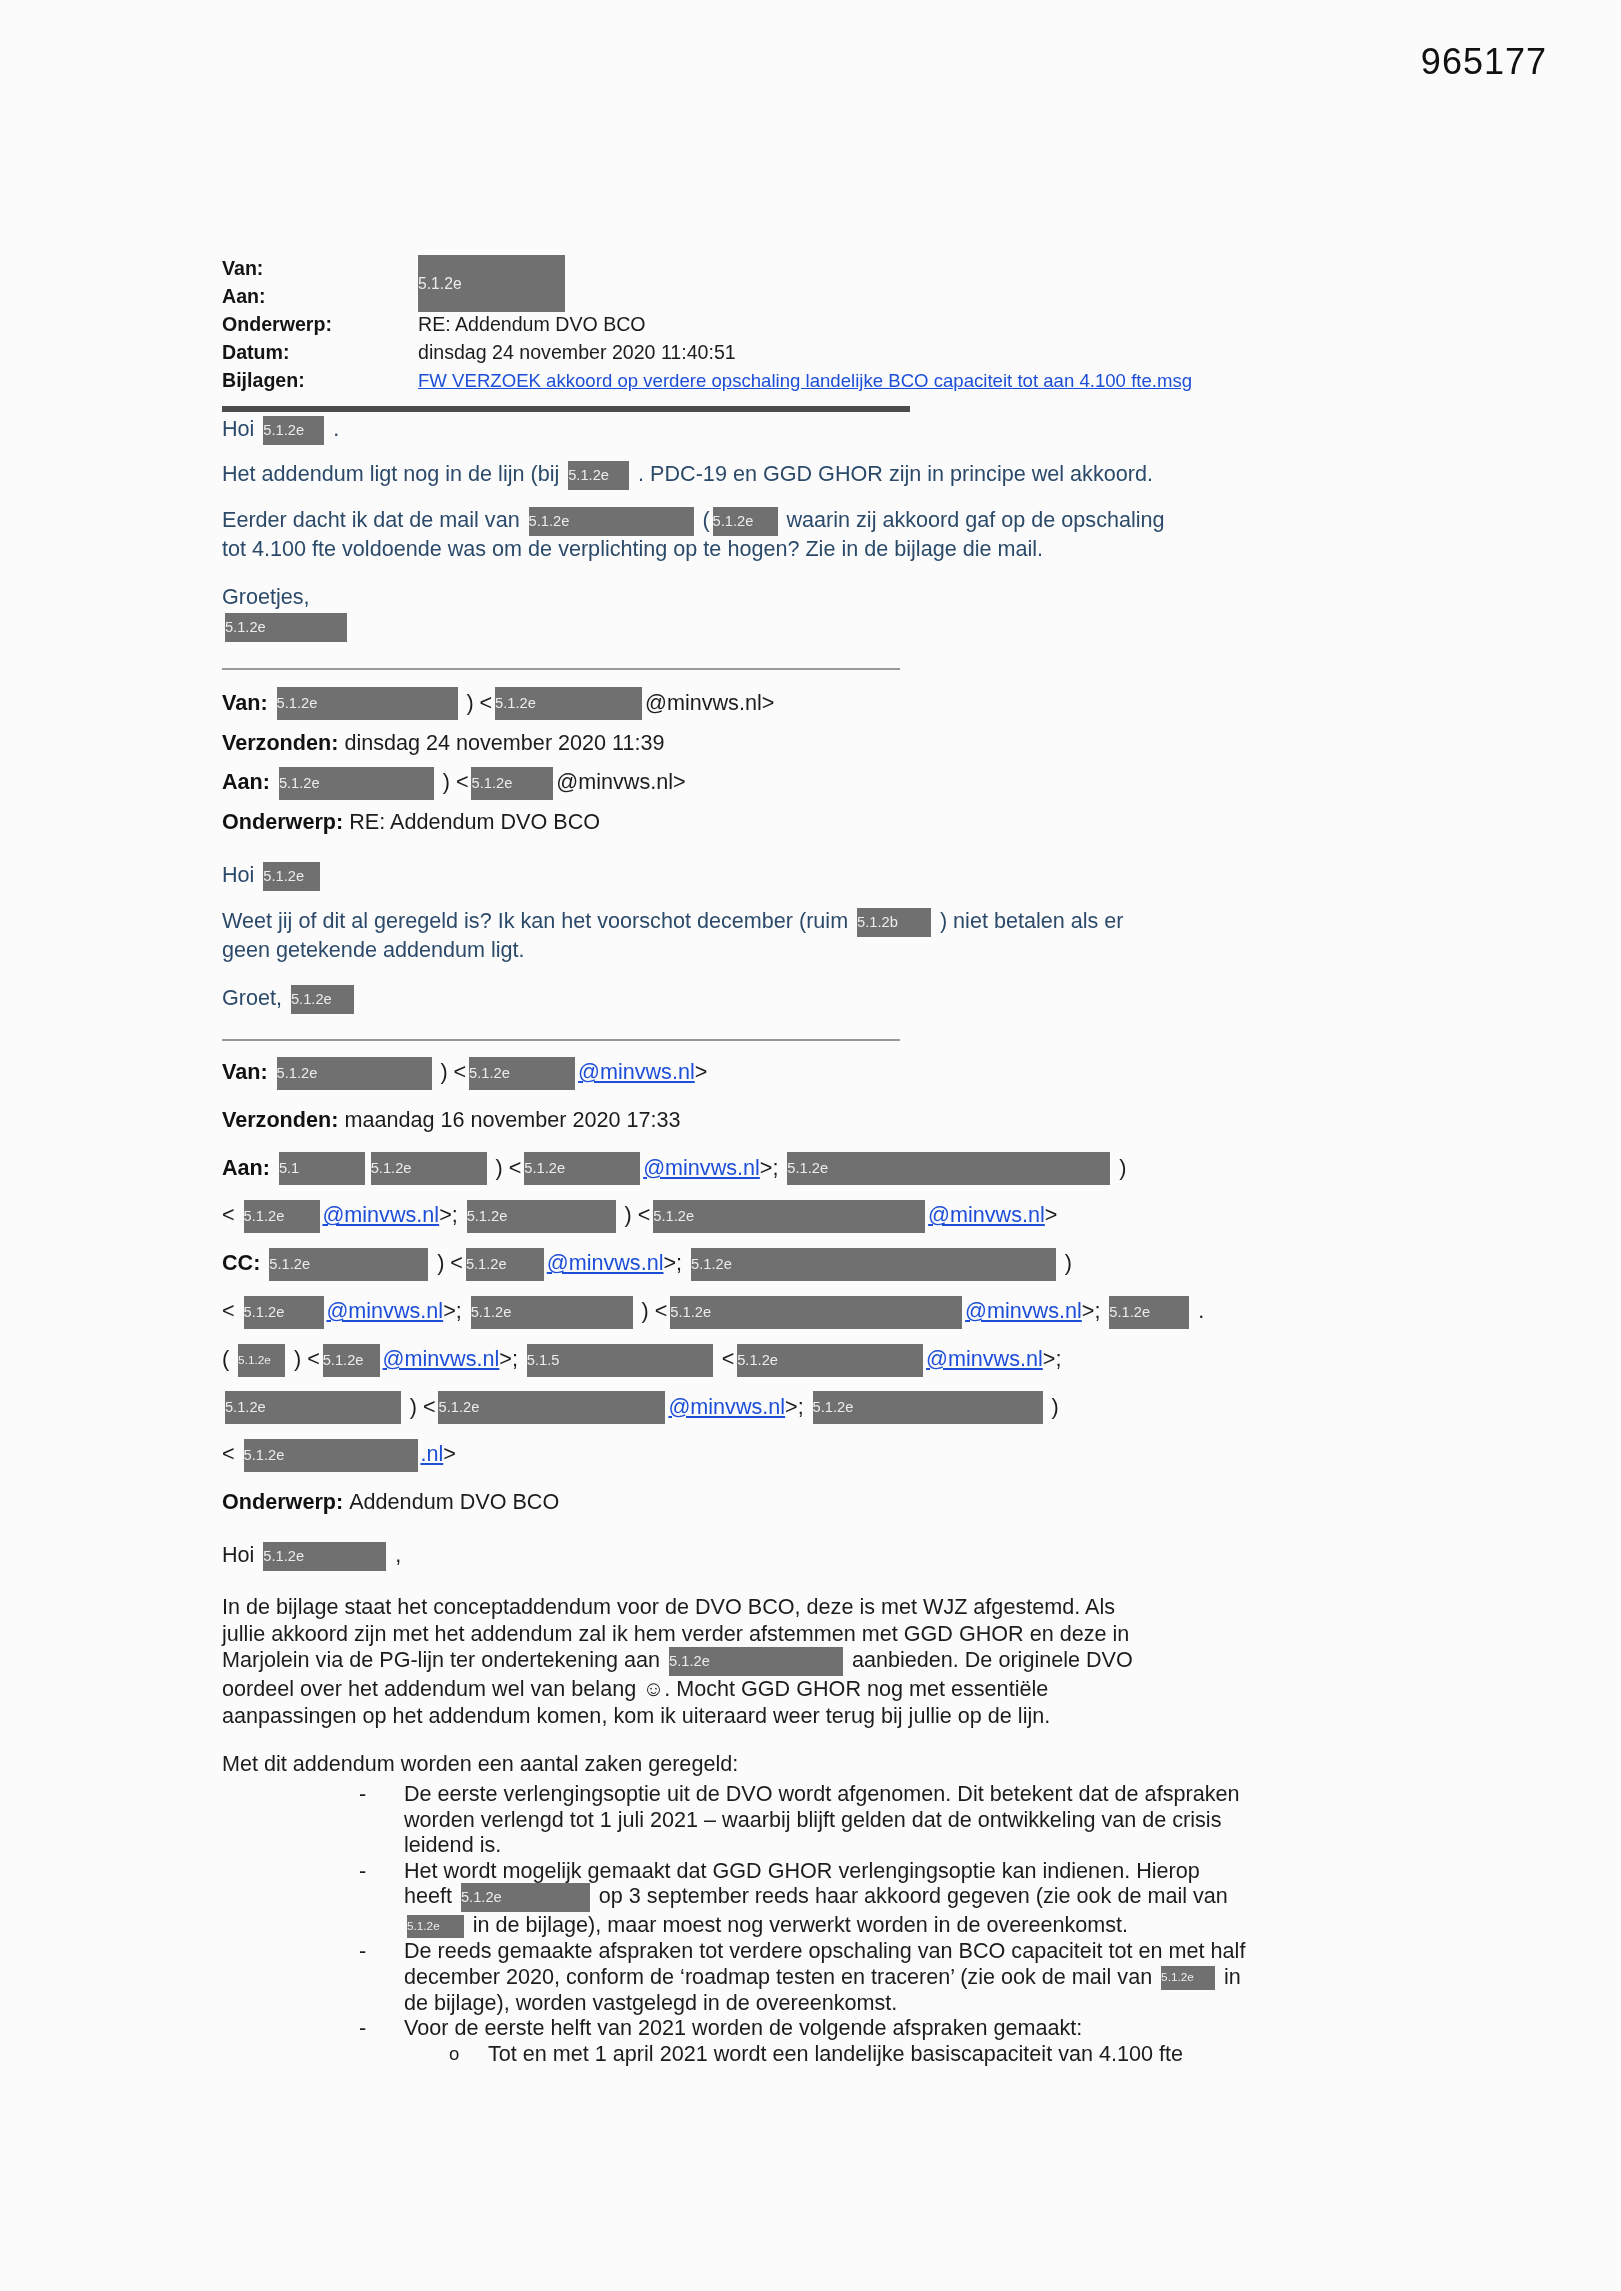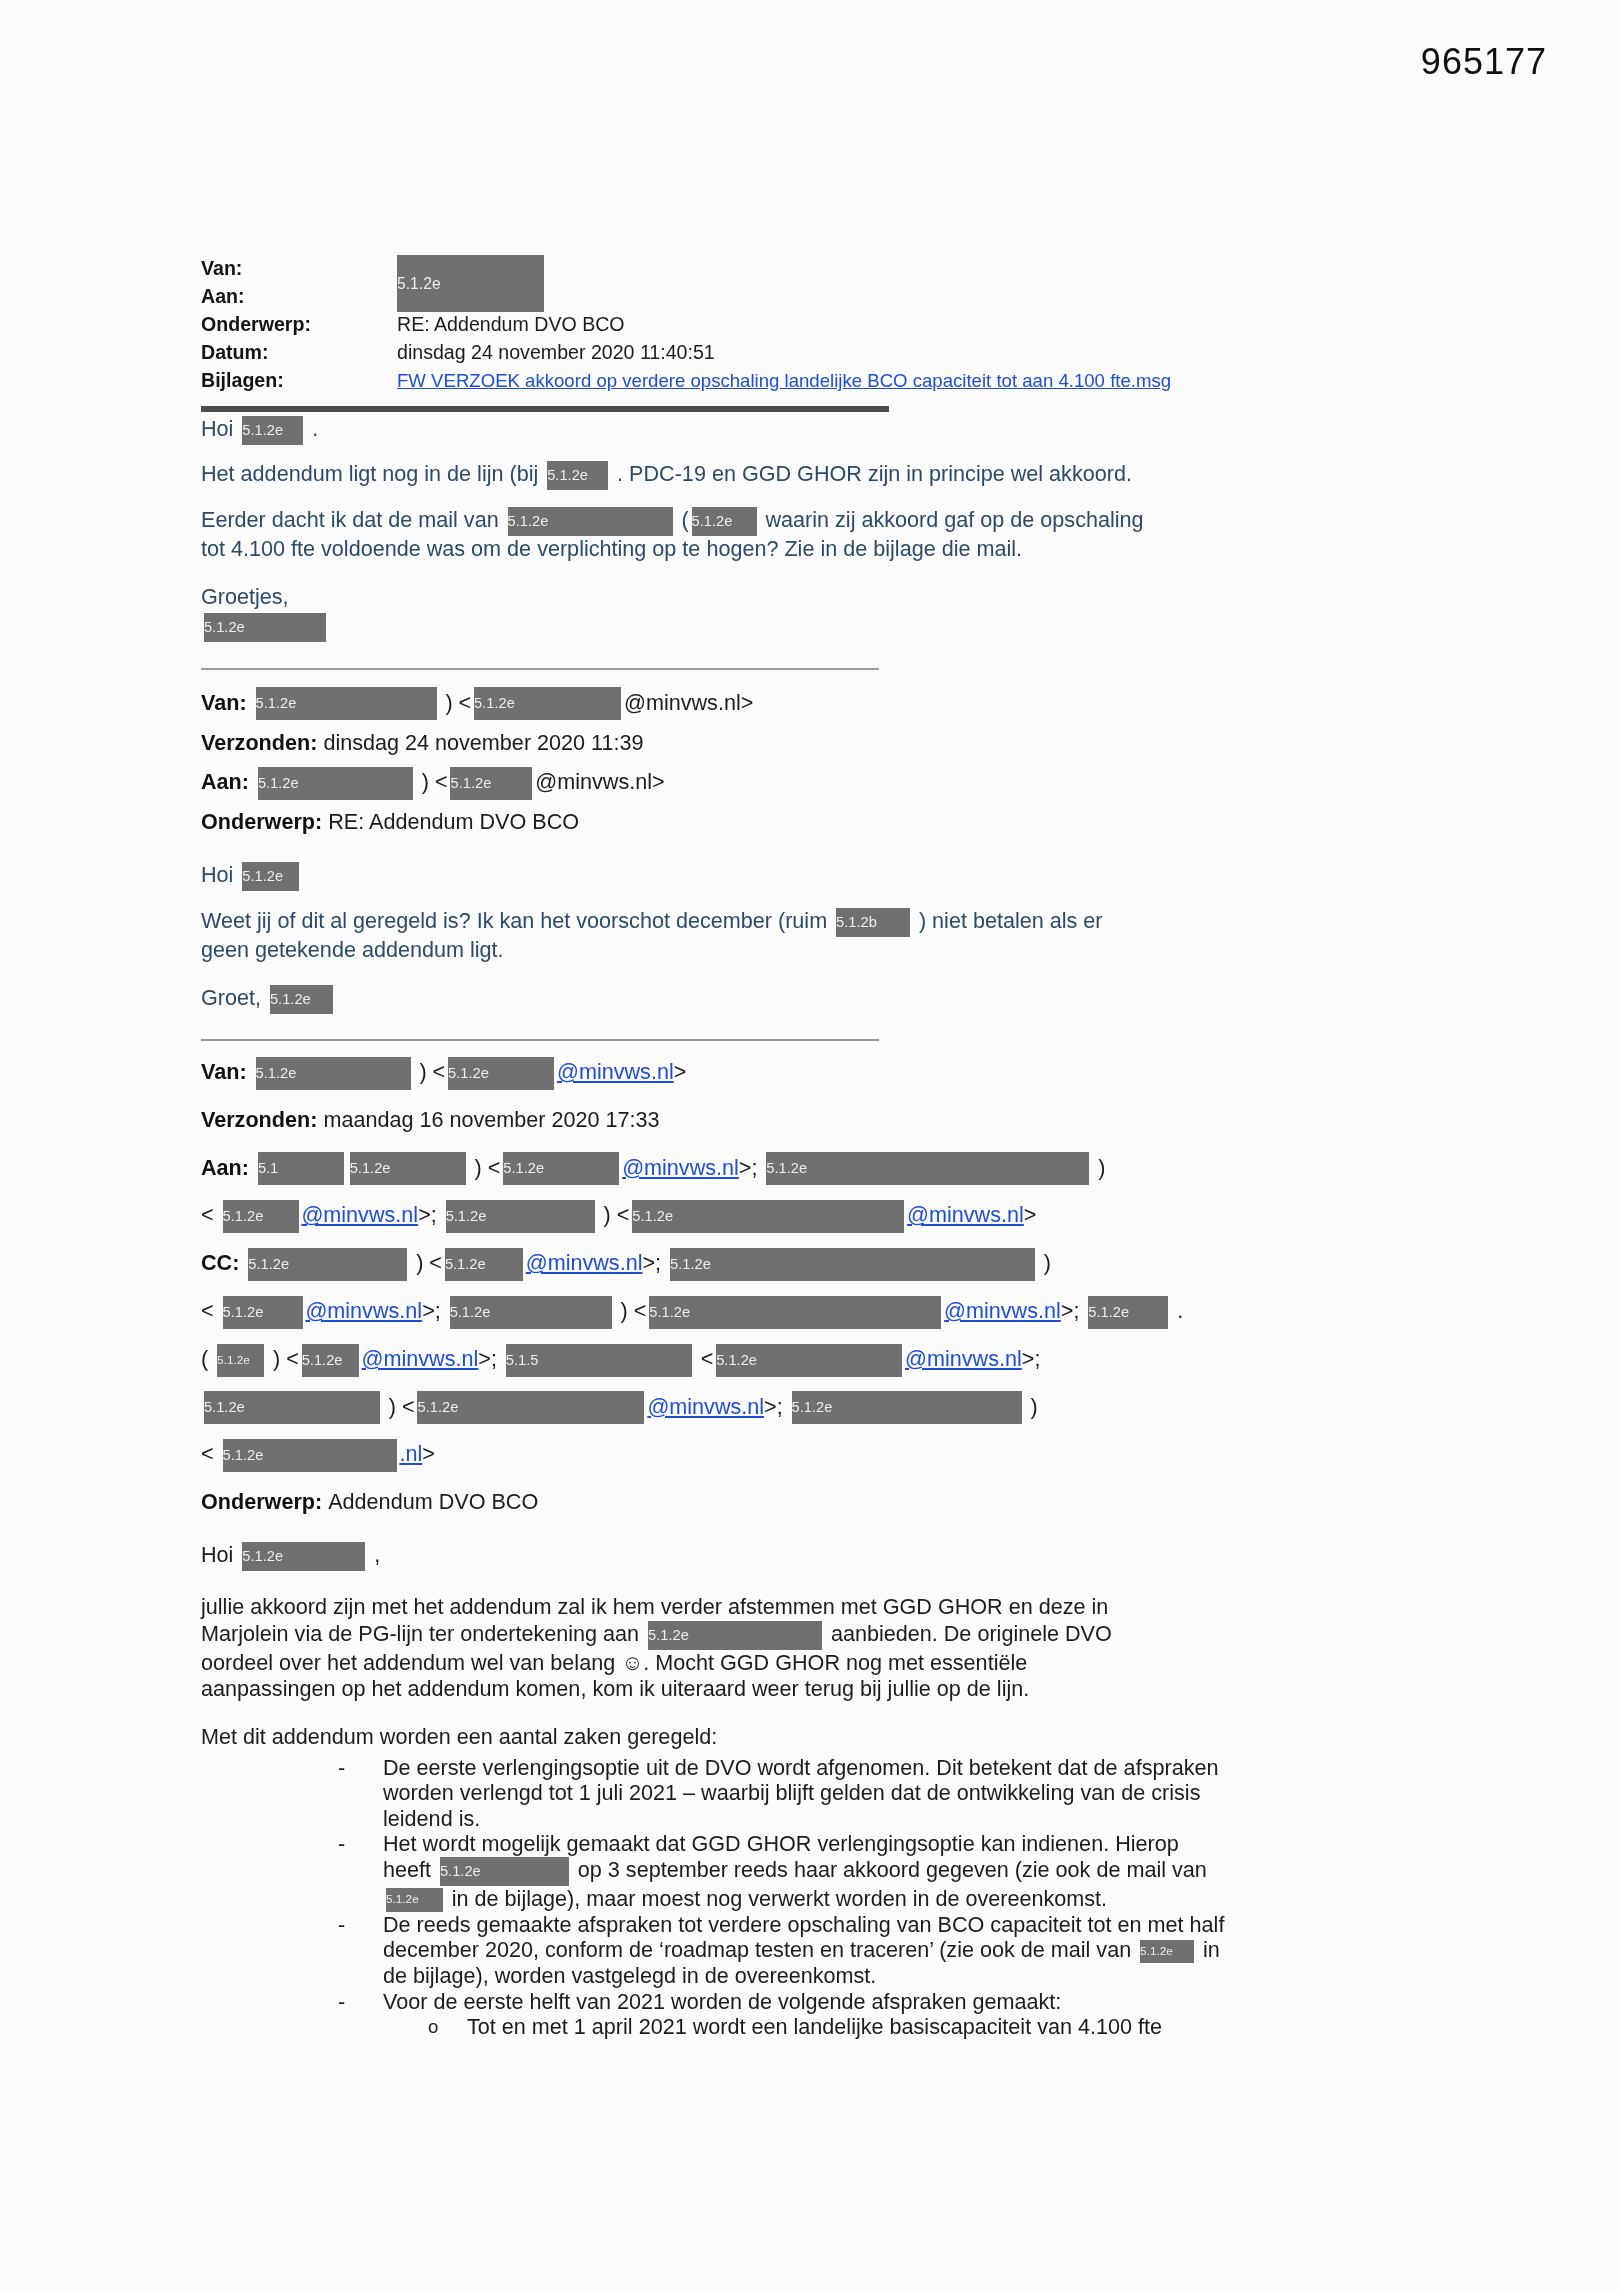--- a/index.html
+++ b/index.html
@@ -4,21 +4,21 @@
 <style>
   html,body{margin:0;padding:0;}
   body{
     width:1621px;height:2292px;
     background:#fbfbfb;
     font-family:"Liberation Sans","DejaVu Sans",sans-serif;
     color:#1f1f1f;
     position:relative;
     overflow:hidden;
   }
-  .page{position:absolute;inset:0;}
+  .page{position:absolute;inset:0;margin-left:21px;}
   .doc-number{
     position:absolute;top:41px;right:74px;
     font-size:36px;color:#111;letter-spacing:1px;
   }
   .content{margin-left:201px;width:1147px;padding-top:257px;}
 
   
   .email-header-block{position:relative;font-size:19.6px;}
   .hdr-row{display:flex;min-height:28px;align-items:flex-start;}
   .hdr-label{width:196px;font-weight:bold;color:#141414;flex:none;}
@@ -139,20 +139,21 @@
       <div class="line"><span>&lt; </span><span class="redact" style="width: 80px;">5.1.2e</span><a class="mlink">@minvws.nl</a><span>&gt;; </span><span class="redact" style="width: 162px;">5.1.2e</span><span> ) &lt;</span><span class="redact" style="width: 292px;">5.1.2e</span><a class="mlink">@minvws.nl</a><span>&gt;; </span><span class="redact" style="width: 80px;">5.1.2e</span><span> .</span></div>
       <div class="line"><span>( </span><span class="redact sm" style="width: 47px;">5.1.2e</span><span> ) &lt;</span><span class="redact" style="width: 57px;">5.1.2e</span><a class="mlink">@minvws.nl</a><span>&gt;; </span><span class="redact" style="width: 186px;">5.1.5</span><span> &lt;</span><span class="redact" style="width: 186px;">5.1.2e</span><a class="mlink">@minvws.nl</a><span>&gt;;</span></div>
       <div class="line"><span class="redact" style="width: 176px;">5.1.2e</span><span> ) &lt;</span><span class="redact" style="width: 227px;">5.1.2e</span><a class="mlink">@minvws.nl</a><span>&gt;; </span><span class="redact" style="width: 230px;">5.1.2e</span><span> )</span></div>
       <div class="line"><span>&lt; </span><span class="redact" style="width: 174px;">5.1.2e</span><a class="mlink">.nl</a><span>&gt;</span></div>
       <div class="line"><span class="blabel">Onderwerp: </span><span>Addendum DVO BCO</span></div>
     </section>
 
     <section class="email-body dark">
       <div class="line mt-big"><span>Hoi </span><span class="redact" style="width: 123px;">5.1.2e</span><span> ,</span></div>
       <div class="para" style="margin-top:23.5px;">
+        <div class="line"><span>In de bijlage staat het conceptaddendum voor de DVO BCO, deze is met WJZ afgestemd. Als</span></div>
         <div class="line"><span>jullie akkoord zijn met het addendum zal ik hem verder afstemmen met GGD GHOR en deze in</span></div>
         <div class="line"><span>Marjolein via de PG-lijn ter ondertekening aan </span><span class="redact" style="width: 174px;">5.1.2e</span><span> aanbieden. De originele DVO</span></div>
         <div class="line"><span>oordeel over het addendum wel van belang ☺. Mocht GGD GHOR nog met essentiële</span></div>
         <div class="line"><span>aanpassingen op het addendum komen, kom ik uiteraard weer terug bij jullie op de lijn.</span></div>
       </div>
       <div class="line mt-big">Met dit addendum worden een aantal zaken geregeld:</div>
 
       <div class="bullets">
         <div class="bullet">
           <span class="marker">-</span>

